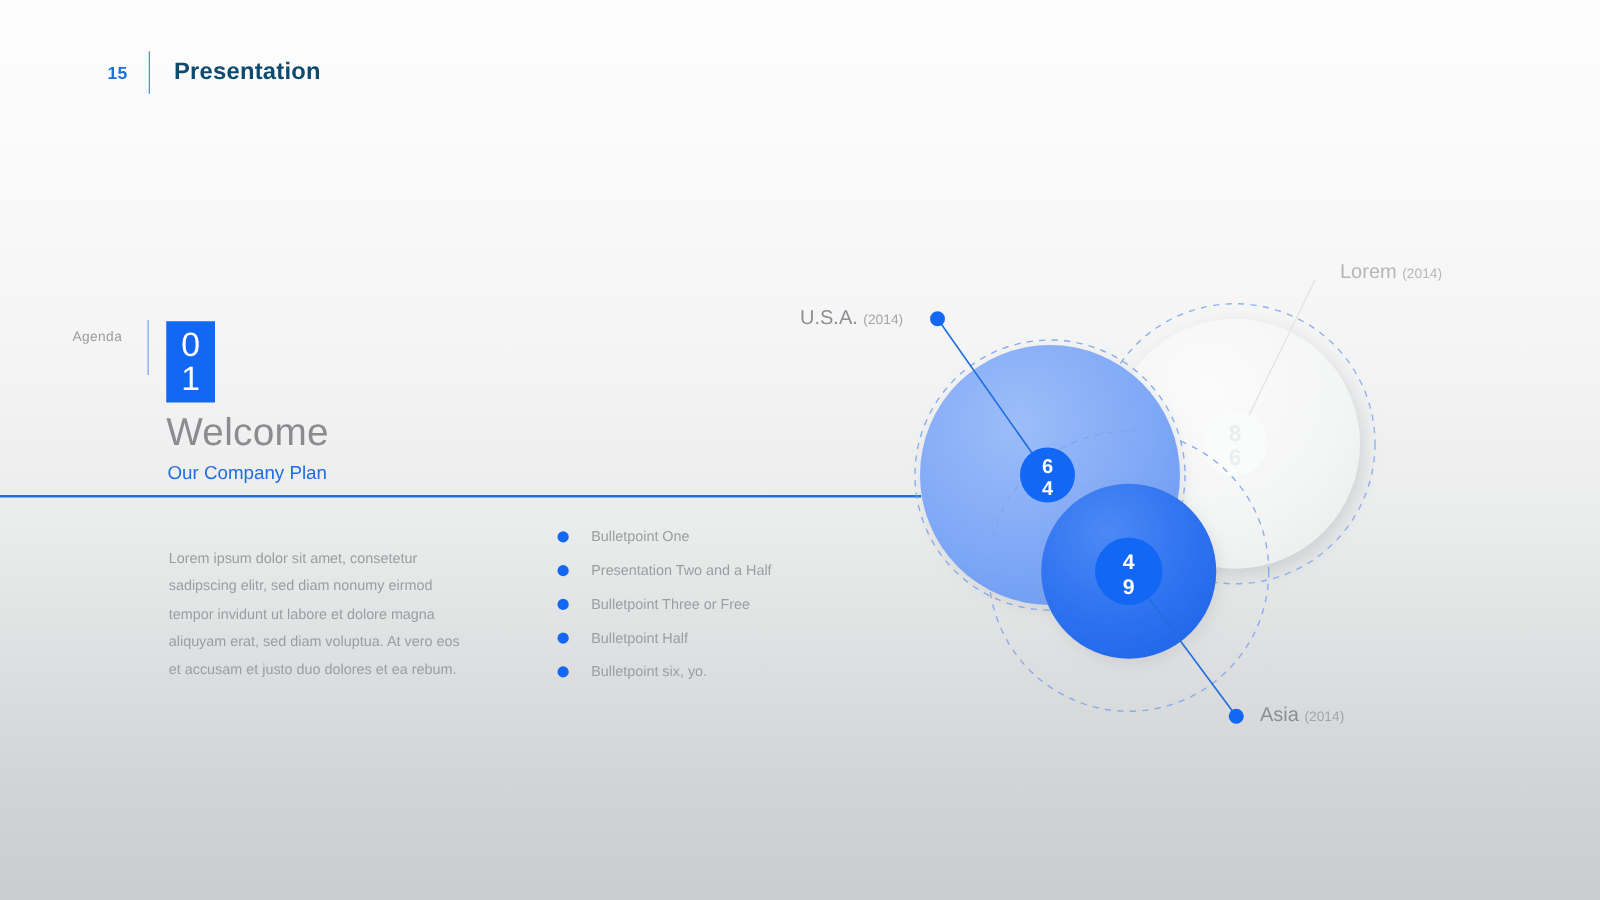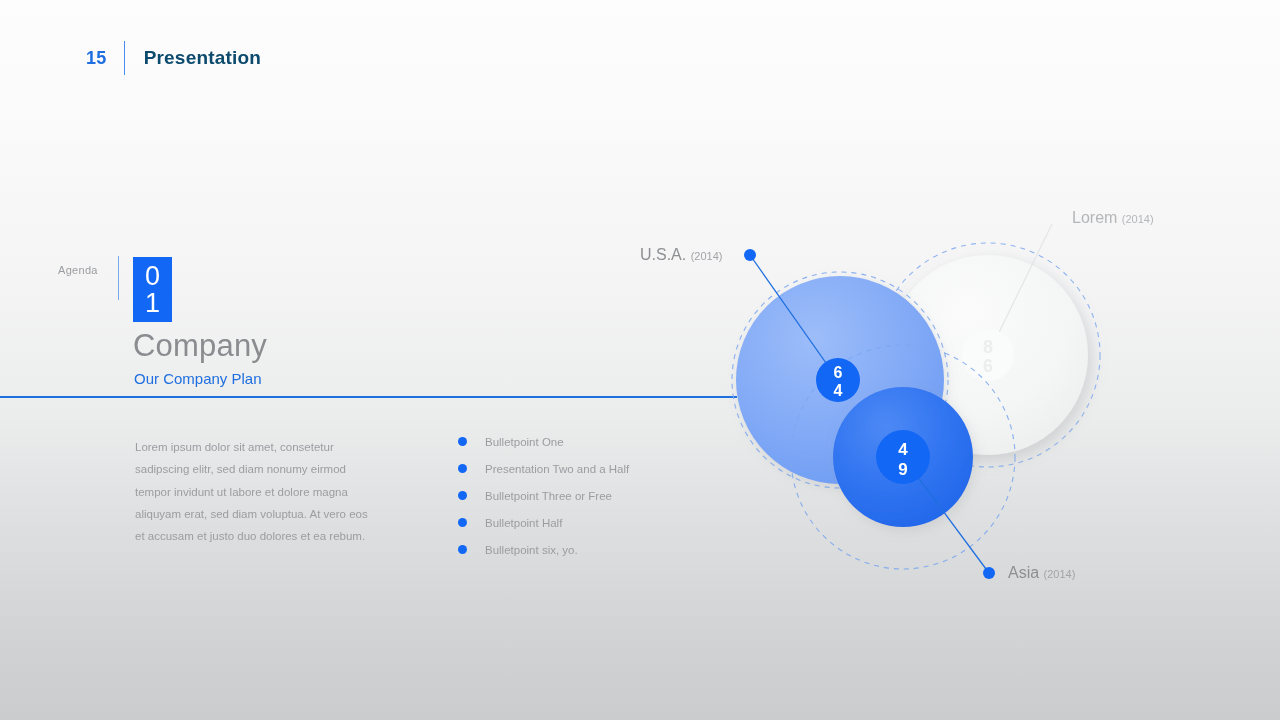--- a/index.html
+++ b/index.html
@@ -29,21 +29,21 @@
   
   .header {
     position: absolute;
     left: 86px;
     top: 40px;
     display: flex;
     align-items: center;
     height: 36px;
   }
   .header-number {
-    font-size: 18px;
+    font-size: 14px;
     font-weight: bold;
     color: #1f6fe0;
     letter-spacing: 0.3px;
   }
   .header-rule {
     width: 1px;
     height: 34px;
     background: #4b8cf0;
     margin-left: 17px;
     margin-right: 19px;
@@ -128,21 +128,21 @@
     line-height: 22.3px;
     color: #9b9da0;
   }
 
   
   .bullets {
     position: absolute;
     left: 446px;
     top: 416px;
     list-style: none;
-    margin: 12px;
+    margin: 0;
     padding: 0;
   }
   .bullets li {
     display: flex;
     align-items: center;
     height: 27px;
   }
   .bullet-dot {
     width: 9px;
     height: 9px;
@@ -198,21 +198,21 @@
   </div>
 
   <div class="agenda-label">Agenda</div>
   <div class="agenda-rule"></div>
 
   <div class="number-box">
     <span>0</span>
     <span>1</span>
   </div>
 
-  <div class="headline">Company</div>
+  <div class="headline">Welcome</div>
   <div class="subhead">Our Company Plan</div>
   <div class="divider"></div>
 
   <div class="body-text">Lorem ipsum dolor sit amet, consetetur sadipscing elitr, sed diam nonumy eirmod tempor invidunt ut labore et dolore magna aliquyam erat, sed diam voluptua. At vero eos et accusam et justo duo dolores et ea rebum.</div>
 
   <ul class="bullets">
     <li>
       <span class="bullet-dot"></span>
       <span class="bullet-text">Bulletpoint One</span>
     </li>

